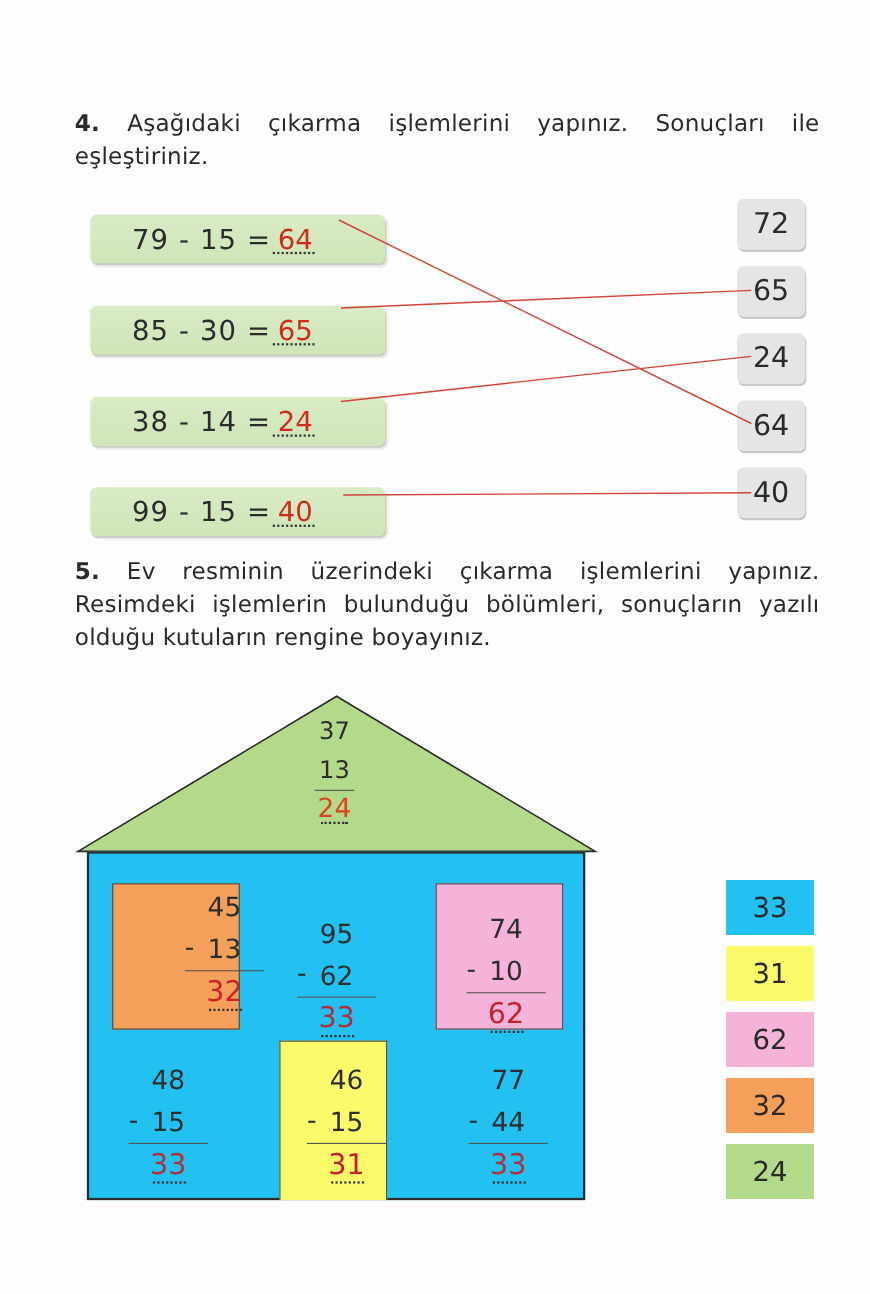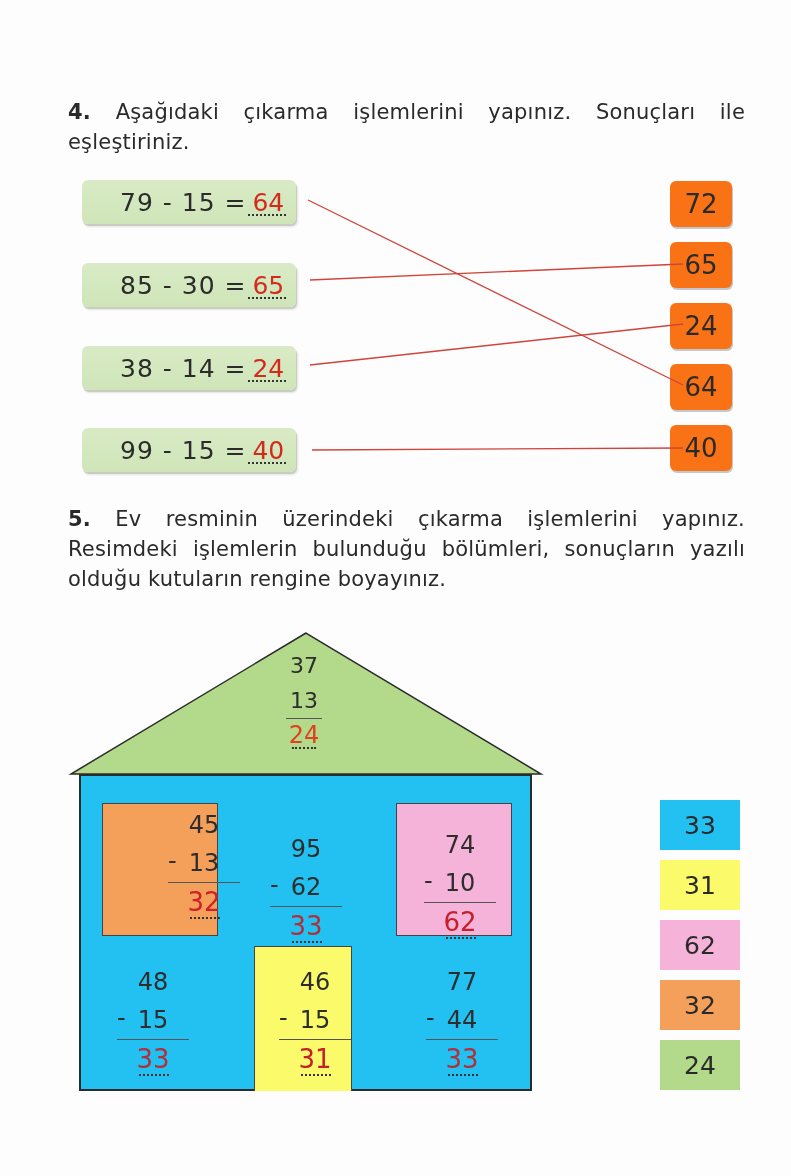--- a/index.html
+++ b/index.html
@@ -12,38 +12,38 @@
   .q-text {
     position: absolute; left: 68px; width: 677px;
     font-size: 21px; line-height: 30px; text-align: justify;
     text-align-last: left; letter-spacing: 0.2px;
   }
   .q-text .num { font-weight: bold; }
   #q4-text { top: 97px; }
   #q5-text { top: 504px; }
 
   .eq-box {
-    position: absolute; left: 82px; width: 214px; height: 44px;
+    position: absolute; left: 82px; width: 268px; height: 44px;
     background: linear-gradient(#d9ebc6, #cfe5b8);
     border-radius: 6px;
     box-shadow: 1px 2px 0 #c9ccc4, 2px 3px 2px #e2e4df;
     font-size: 25px; display: flex; align-items: center; justify-content: flex-start;
-    padding-left: 38px; box-sizing: border-box;
+    padding-left: 38px; box-sizing: border-box; margin-top: 15px;
   }
   .eq-box .expr { letter-spacing: 1px; color: #2b2b2b; }
   .eq-box .ans {
     position: relative; color: #d42a1e; margin-left: 6px;
   }
   .eq-box .ans::after {
     content: ""; position: absolute; left: -4px; right: -2px; bottom: 1px;
     border-bottom: 2px dotted #333;
   }
   .opt-box {
     position: absolute; left: 670px; width: 62px; height: 46px;
-    background: #f97316; border-radius: 6px;
+    background: #e5e5e5; border-radius: 6px;
     box-shadow: 1px 2px 0 #c3c8cc;
     font-size: 26px; display: flex; align-items: center; justify-content: center;
     color: #2a2a2a;
   }
   svg.lines { position: absolute; left: 0; top: 0; pointer-events: none; }
 
   .house-body {
     position: absolute; left: 79px; top: 774px; width: 453px; height: 317px;
     background: #22c1f1; border: 2px solid #2b2b2b; box-sizing: border-box;
   }

